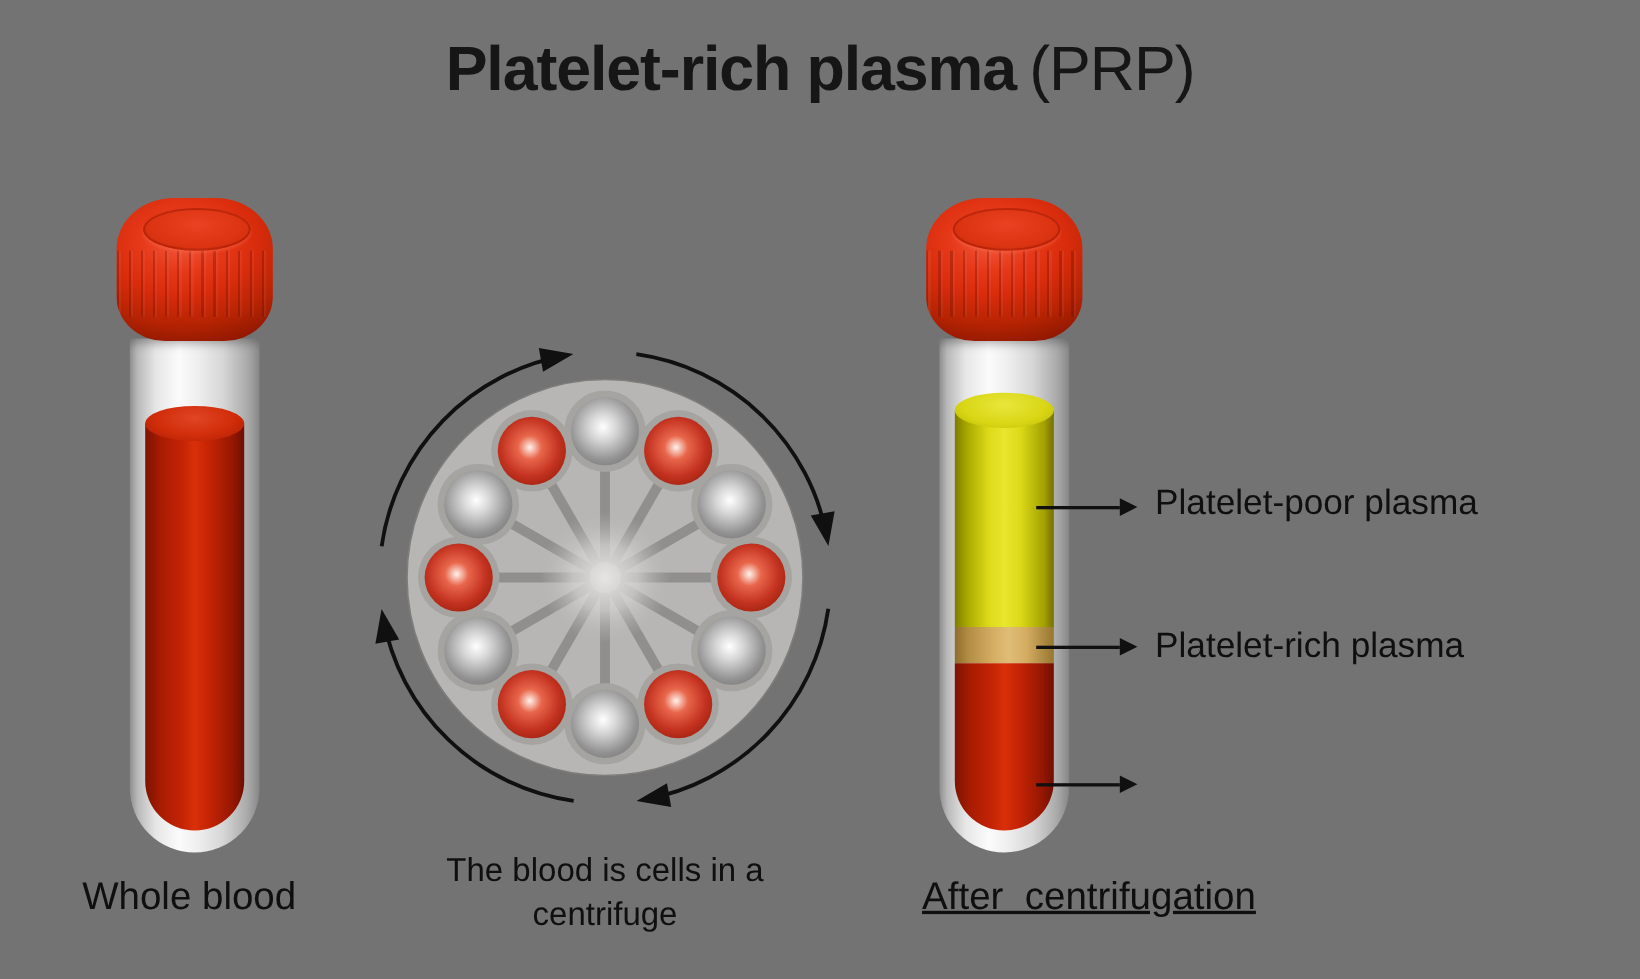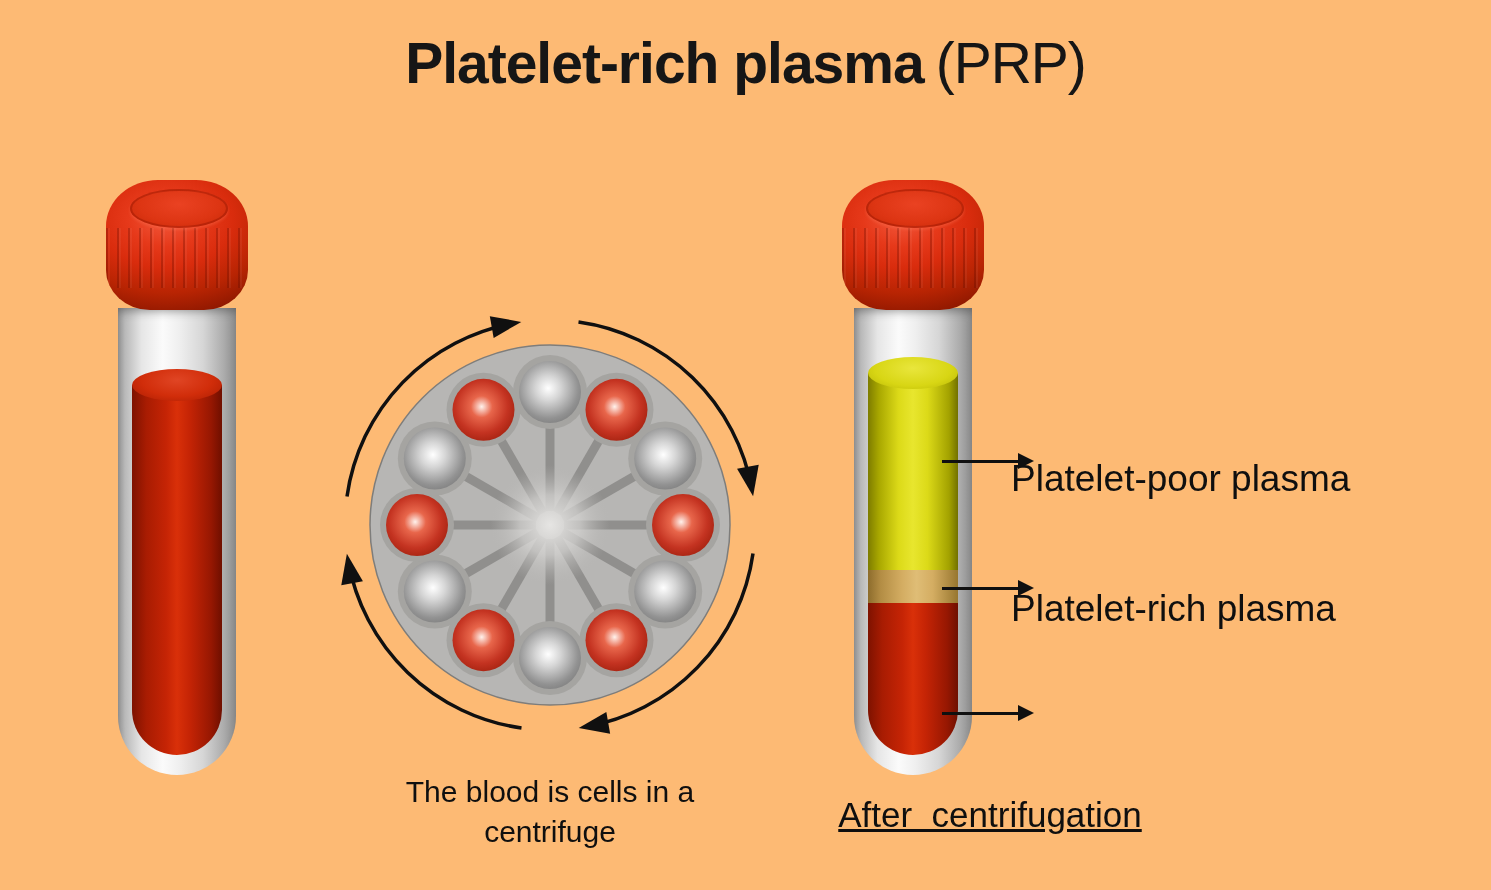--- a/index.html
+++ b/index.html
@@ -1,17 +1,17 @@
 <!DOCTYPE html>
 <html style="--cap-red: #d92c0d; --blood-red: #c52405; --plasma-yellow: #dcda18; --buffy-tan: #d4ad62; --rotor-gray: #b7b6b4; --ink: #101010;"><head>
 <meta charset="utf-8">
 <style>
   html,body{margin:0;padding:0;background:#ffffff;}
   .canvas{
-    position:relative;width:1491px;height:890px;background:#fdba74;overflow:hidden;
+    position:relative;width:1491px;height:890px;background:#737373;overflow:hidden;
     font-family:"Liberation Sans", sans-serif;color:var(--ink,#101010);
   }
   
   .title{position:absolute;left:0;right:0;top:30px;text-align:center;
     font-size:57px;letter-spacing:-1px;color:#161616;}
   .t-main{font-weight:600;}
   .t-suffix{font-weight:400;margin-left:12px;}
   
   .tube-group{position:absolute;width:118px;height:591px;}
   #tube-left{left:118px;top:184px;}
@@ -41,21 +41,21 @@
     background:repeating-linear-gradient(90deg,rgba(90,10,0,0.28) 0 2px,rgba(255,255,255,0.05) 2px 4px,rgba(0,0,0,0) 4px 11px);}
   .cap-top{position:absolute;left:17%;top:7%;width:66%;height:27%;border-radius:50%;
     border:2px solid rgba(150,22,2,0.45);
     background:radial-gradient(ellipse at 50% 38%,#ea4222 0%,#dd3513 60%,#c92a08 100%);
     box-shadow:0 2px 3px rgba(255,120,90,0.35);}
   
   .caption{position:absolute;text-align:center;color:#0f0f0f;}
   #cap-whole{left:12px;top:795px;width:320px;font-size:35px;}
   #cap-centrifuge{left:340px;top:772px;width:420px;font-size:30px;line-height:1.32;}
   #cap-after{left:800px;top:795px;width:380px;font-size:35px;white-space:pre;text-decoration:underline;}
-  .ann-label{position:absolute;left:1011px;font-size:37px;color:#0f0f0f;white-space:nowrap;margin-top:20px;}
+  .ann-label{position:absolute;left:1050px;font-size:32px;color:#0f0f0f;white-space:nowrap;}
   #lab-0{top:438px;}  #lab-1{top:568px;}  #lab-2{top:693px;}
   
   .ann-arrow{position:absolute;left:942px;width:76px;height:3px;background:var(--ink,#101010);}
   .ann-arrow::after{content:"";position:absolute;right:-16px;top:-7px;width:0;height:0;
     border-left:16px solid var(--ink,#101010);border-top:8.5px solid transparent;border-bottom:8.5px solid transparent;}
   #arr-0{top:460px;} #arr-1{top:587px;} #arr-2{top:712px;}
   
   .centrifuge{position:absolute;left:320px;top:295px;width:460px;height:460px;}
   .plate{fill:var(--rotor-gray,#b7b6b4);stroke:#7e7d7b;stroke-width:1.5;}
   #spokes line{stroke:#908f8d;stroke-width:9;}
@@ -73,20 +73,21 @@
   <div class="tube-group" id="tube-left">
     <div class="tube-glass"></div>
     <div class="fill blood-body blood-round" id="blood-left">
       <div class="fill-top blood-top"></div>
     </div>
     <div class="cap">
       <div class="cap-ribs"></div>
       <div class="cap-top"></div>
     </div>
   </div>
+  <div class="caption" id="cap-whole">Whole blood</div>
 
   <svg class="centrifuge" viewBox="0 0 460 460">
     <defs>
       <radialGradient id="ballGray" cx="47%" cy="44%" r="62%">
         <stop offset="0%" stop-color="#ffffff"></stop>
         <stop offset="32%" stop-color="#d6d6d6"></stop>
         <stop offset="78%" stop-color="#929292"></stop>
         <stop offset="100%" stop-color="#7d7d7d"></stop>
       </radialGradient>
       <radialGradient id="ballRed" cx="47%" cy="45%" r="62%">

